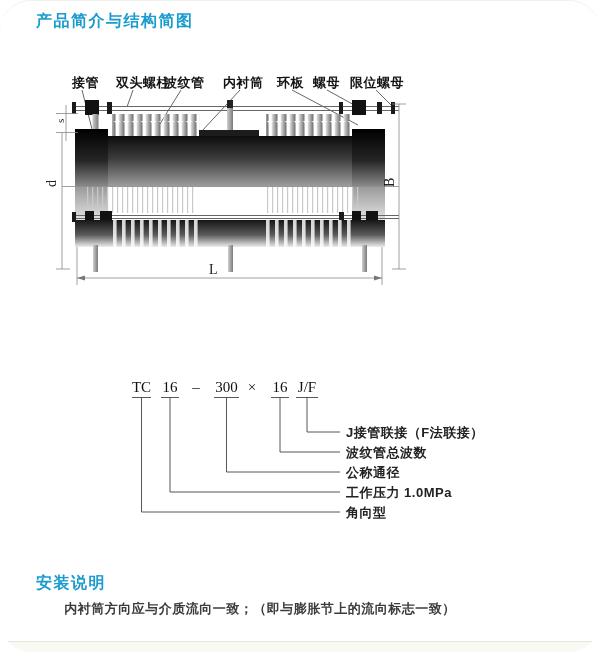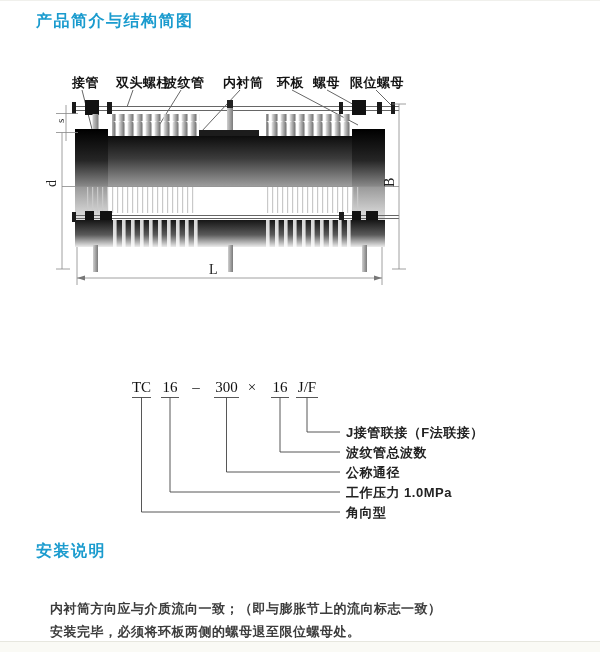--- a/index.html
+++ b/index.html
@@ -1,34 +1,35 @@
 <!DOCTYPE html>
 <html><head>
 <meta charset="utf-8">
 <style>
   * { margin:0; padding:0; box-sizing:border-box; }
   html,body { background:#ffffff; }
   .page {
     position:relative; width:600px; height:652px; background:#ffffff;
     font-family:"Liberation Sans","DejaVu Sans",sans-serif; overflow:hidden;
     border-top:1px solid #f0f0ec;
+    border-radius:31px;
   }
   .sec-title {
     position:absolute; left:36px; font-size:16px; font-weight:bold;
     letter-spacing:1.5px; color:#1a9bce;
   }
   #title-intro   { top:10px; }
   #title-code    { top:346px; }
-  #title-install { top:540px; }
+  #title-install { top:572px; }
   .install-text {
     position:absolute; left:50px; top:596px; width:420px;
     font-size:13px; line-height:23px; font-weight:600; color:#3c3c3c;
     letter-spacing:0.5px;
   }
-  .install-text p { margin:0; }
+  .install-text p { margin:0;text-align:center; }
   .bottom-strip {
     position:absolute; left:0; right:0; bottom:0; height:11px;
     background:#fafaf5; border-top:1px solid #e7e7df;
   }
   svg { position:absolute; overflow:visible; }
   #diagram-svg { left:0; top:0; }
   #code-svg    { left:0; top:0; }
   .part-label { font-size:13px; font-weight:600; fill:#141414; letter-spacing:0.5px; }
   .dim-letter { font-family:"Liberation Serif","DejaVu Serif",serif; font-size:14px; fill:#222; }
   .dim-letter-s { font-family:"Liberation Serif","DejaVu Serif",serif; font-size:11px; fill:#222; }
@@ -224,17 +225,16 @@
       <text class="callout-label" x="346" y="475.5">公称通径</text>
       <text class="callout-label" x="346" y="495.5">工作压力 1.0MPa</text>
       <text class="callout-label" x="346" y="515.5">角向型</text>
     </g>
   </svg>
 
   <div id="title-install" class="sec-title">安装说明</div>
 
   <div class="install-text">
     <p>内衬筒方向应与介质流向一致；（即与膨胀节上的流向标志一致）</p>
-    <p>安装完毕，必须将环板两侧的螺母退至限位螺母处。</p>
   </div>
 
   <div class="bottom-strip"></div>
 </div>
 
 </body></html>

